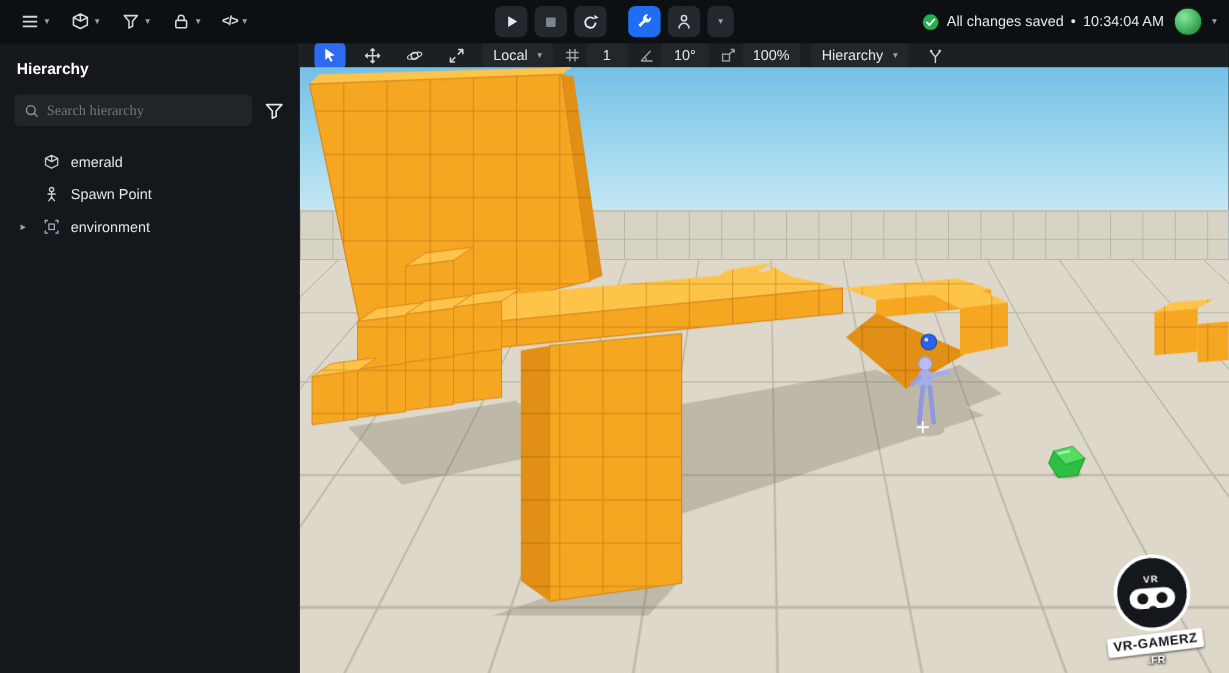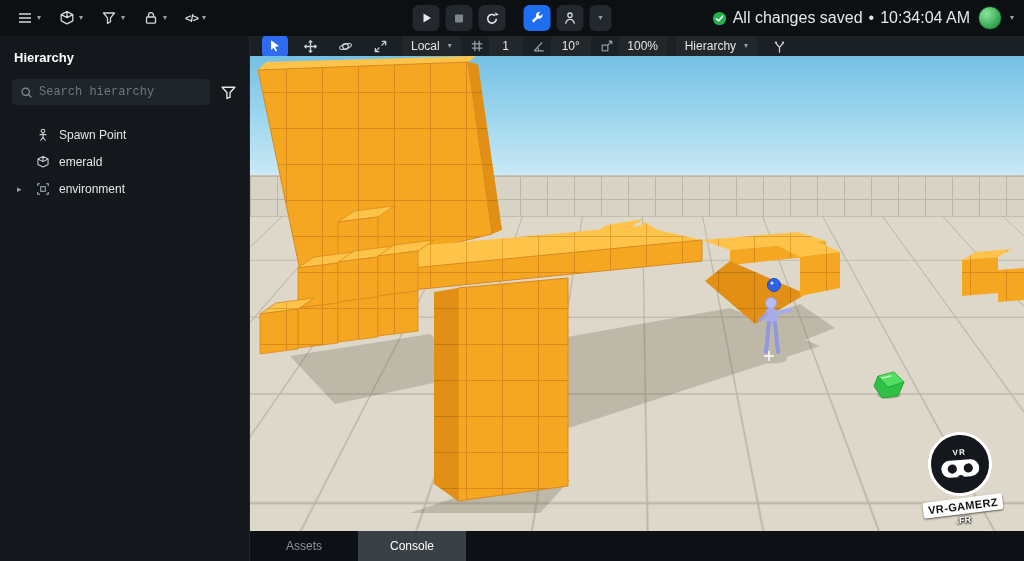--- a/index.html
+++ b/index.html
@@ -17,37 +17,37 @@
 
   .tb-center { position:absolute; left:50%; top:0; height:36px; transform:translateX(-50%);
     display:flex; align-items:center; gap:6px; }
   .tb-btn { width:27px; height:26px; border-radius:6px; background:#22282d;
     display:flex; align-items:center; justify-content:center; border:none; cursor:pointer; }
   .tb-btn.primary { background:#1f6ef2; }
   .tb-btn.caret-btn { width:22px; }
   .gap-l { margin-left:12px; }
 
   .tb-right { margin-left:auto; display:flex; align-items:center; gap:8px; }
-  .status { display:flex; align-items:center; gap:6px; font-size:16px; color:#e4e8ea; }
+  .status { display:flex; align-items:center; gap:6px; font-size:12px; color:#e4e8ea; }
   .status .sep { color:#e4e8ea; }
   .avatar { width:24px; height:24px; border-radius:50%;
     background:radial-gradient(circle at 35% 32%, #8be79a, #39a957 62%, #1f7c3a 100%);
     border:1px solid #0a2e15; }
 
   
   .main { display:flex; height:525px;border-radius:31px; }
 
   
   .sidebar { width:250px; background:#14181c; border-right:1px solid #20262b; padding:10px 12px; }
   .sb-title { font-size:13px; font-weight:bold; color:#ffffff; margin:4px 0 14px 2px; }
   .search-row { display:flex; align-items:center; gap:10px; }
   .search-box { flex:1; height:26px; background:#1f2529; border-radius:4px;
     display:flex; align-items:center; gap:6px; padding:0 8px; }
   .search-box input { flex:1; min-width:0; background:transparent; border:none; outline:none;
-    color:#dfe3e6; font-size:12px; font-family:Liberation Mono, monospace; }
+    color:#dfe3e6; font-size:12px; font-family:Liberation Serif, serif; }
   .search-box input::placeholder { color:#6f787f; }
   .tree { margin-top:16px; }
   .row { height:27px; display:flex; align-items:center; gap:9px; padding-left:24px;
     font-size:12px; color:#e2e6e9; cursor:pointer; }
   .row.has-chevron { padding-left:5px; }
   .chev { width:10px; font-size:9px; color:#9aa2a9; }
 
   
   .stage { flex:1; display:flex; flex-direction:column; min-width:0; }
 
@@ -195,30 +195,30 @@
           </svg>
         <input type="text" placeholder="Search hierarchy" style="">
       </div>
       <svg width="17" height="17" viewBox="0 0 16 16">
           <path d="M2 3h12L9.5 8v4.3L6.5 13.6V8Z" stroke="#e2e6e9" stroke-width="1.3" fill="none" stroke-linejoin="round"></path>
         </svg>
     </div>
     <div class="tree">
       <div class="row">
         <svg width="14" height="14" viewBox="0 0 16 16">
+            <path d="M8 1.6 13.8 4.6v6.2L8 13.8 2.2 10.8V4.6Z M8 1.6v6 M2.2 4.6 8 7.6l5.8-3" stroke="#c9ced3" stroke-width="1.2" fill="none" stroke-linejoin="round"></path>
+          </svg>
+        <span>emerald</span>
+      </div>
+      <div class="row">
+        <svg width="14" height="14" viewBox="0 0 16 16">
             <circle cx="8" cy="3.4" r="2" stroke="#c9ced3" stroke-width="1.3" fill="none"></circle>
             <path d="M8 5.6v5M8 10.6l-2.6 3.4M8 10.6l2.6 3.4M4.6 7.6h6.8" stroke="#c9ced3" stroke-width="1.3" fill="none" stroke-linecap="round"></path>
           </svg>
         <span>Spawn Point</span>
-      </div>
-      <div class="row">
-        <svg width="14" height="14" viewBox="0 0 16 16">
-            <path d="M8 1.6 13.8 4.6v6.2L8 13.8 2.2 10.8V4.6Z M8 1.6v6 M2.2 4.6 8 7.6l5.8-3" stroke="#c9ced3" stroke-width="1.2" fill="none" stroke-linejoin="round"></path>
-          </svg>
-        <span>emerald</span>
       </div>
       <div class="row has-chevron">
         <span class="chev">▸</span>
         <svg width="14" height="14" viewBox="0 0 16 16">
             <path d="M2 4.5V2h2.5M11.5 2H14v2.5M14 11.5V14h-2.5M4.5 14H2v-2.5" stroke="#9fb0bd" stroke-width="1.3" fill="none"></path>
             <rect x="5.4" y="5.4" width="5.2" height="5.2" stroke="#9fb0bd" stroke-width="1.2" fill="none"></rect>
           </svg>
         <span>environment</span>
       </div>
     </div>
@@ -405,19 +405,15 @@
             <circle cx="13" cy="10.5" r="4.6" fill="#14171b"></circle>
             <circle cx="29" cy="10.5" r="4.6" fill="#14171b"></circle>
             <path d="M17.5 19a4 4 0 0 1 7 0z" fill="#14171b"></path>
           </svg>
         </div>
         <div class="wm-banner">VR-GAMERZ</div>
         <div class="wm-fr">.FR</div>
       </div>
     </div>
 
-    <div class="tabbar">
-      <div class="tab">Assets</div>
-      <div class="tab active">Console</div>
-    </div>
 
   </div>
 </div>
 
 </body></html>

